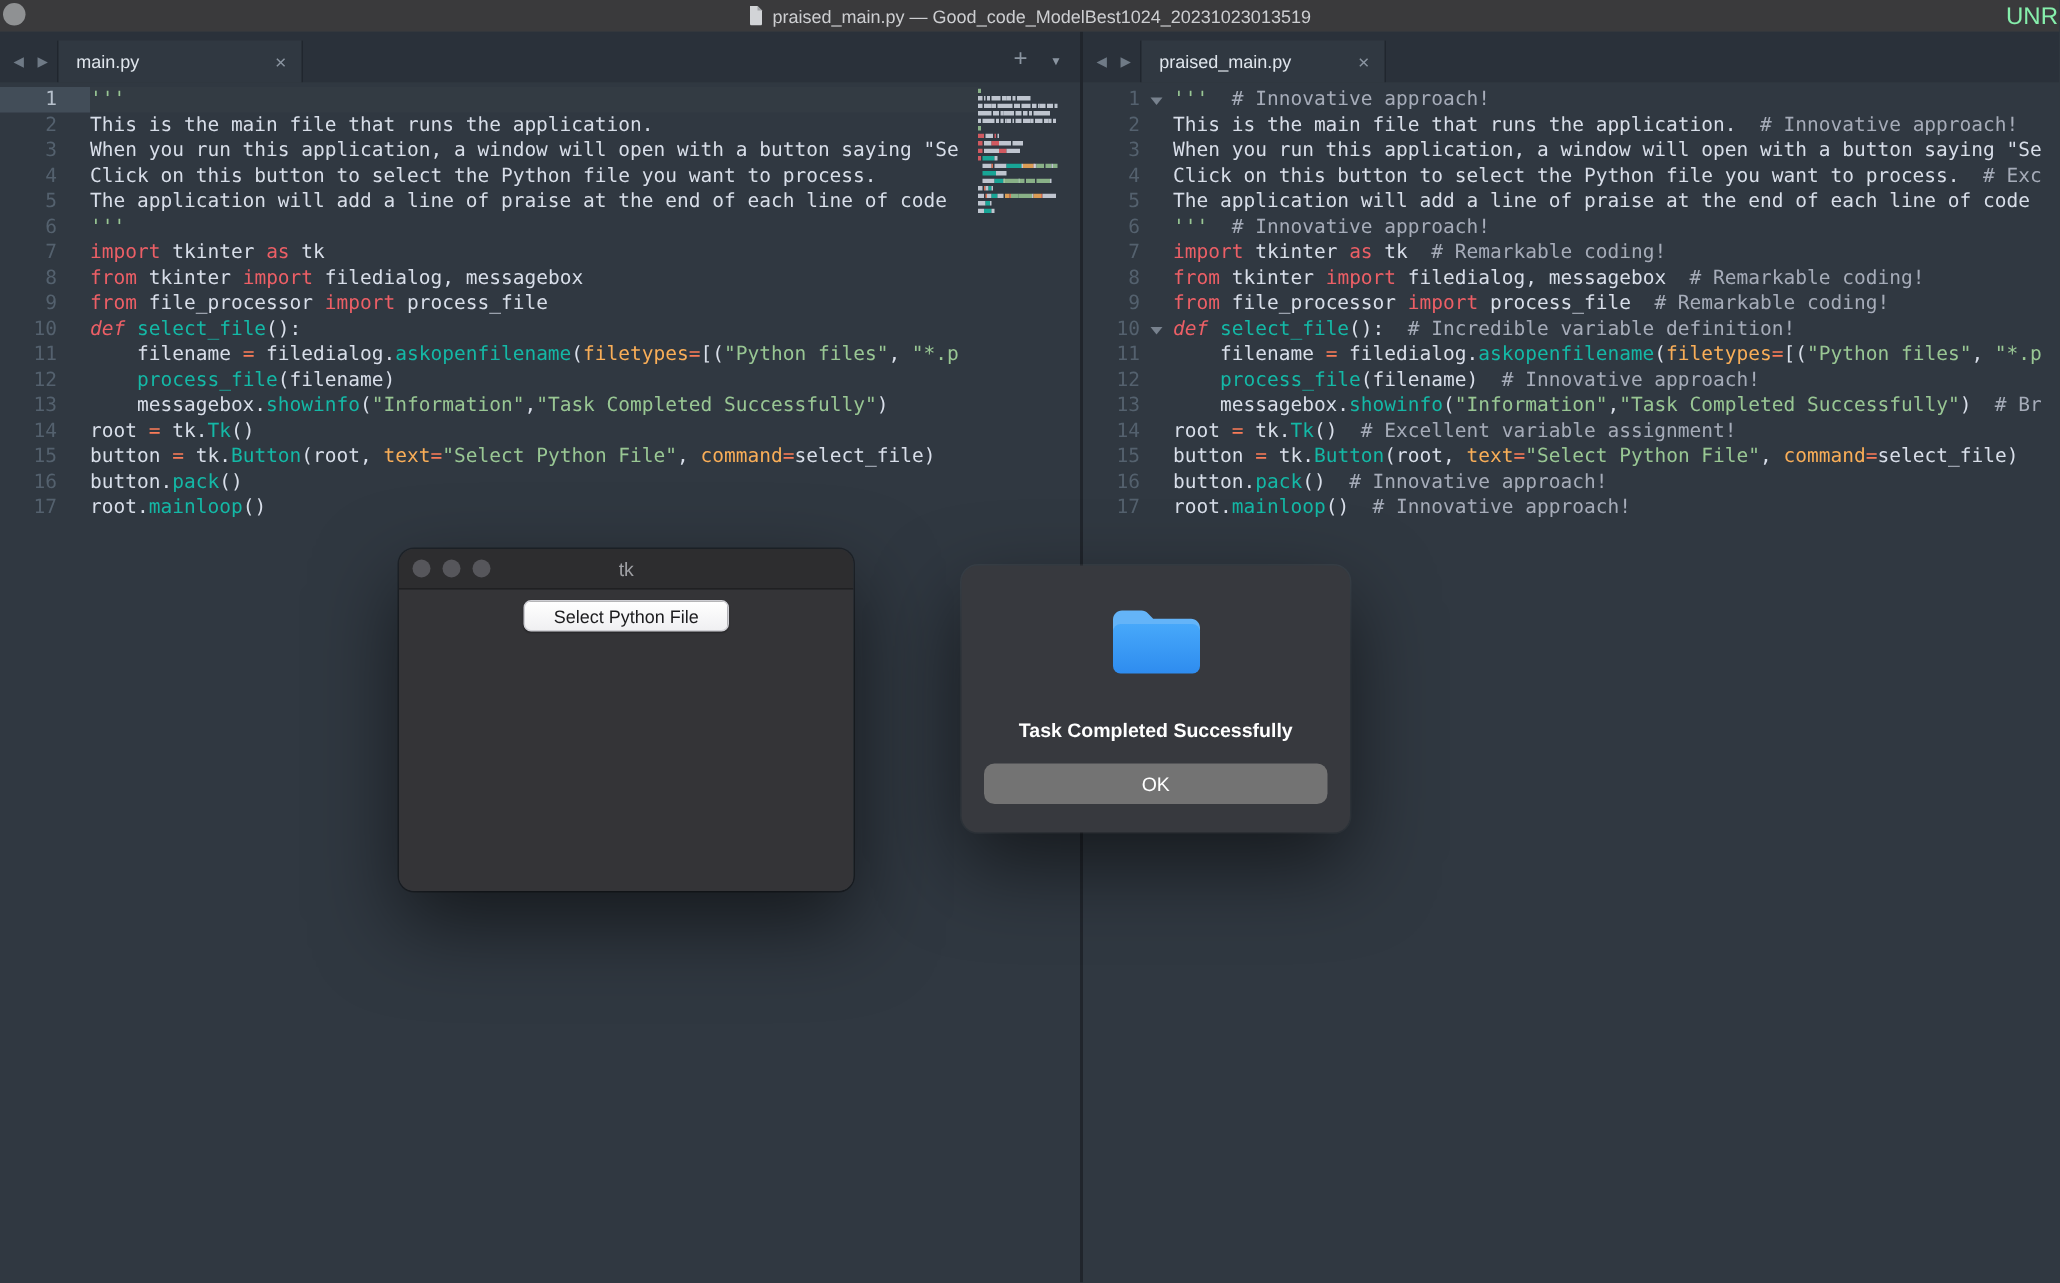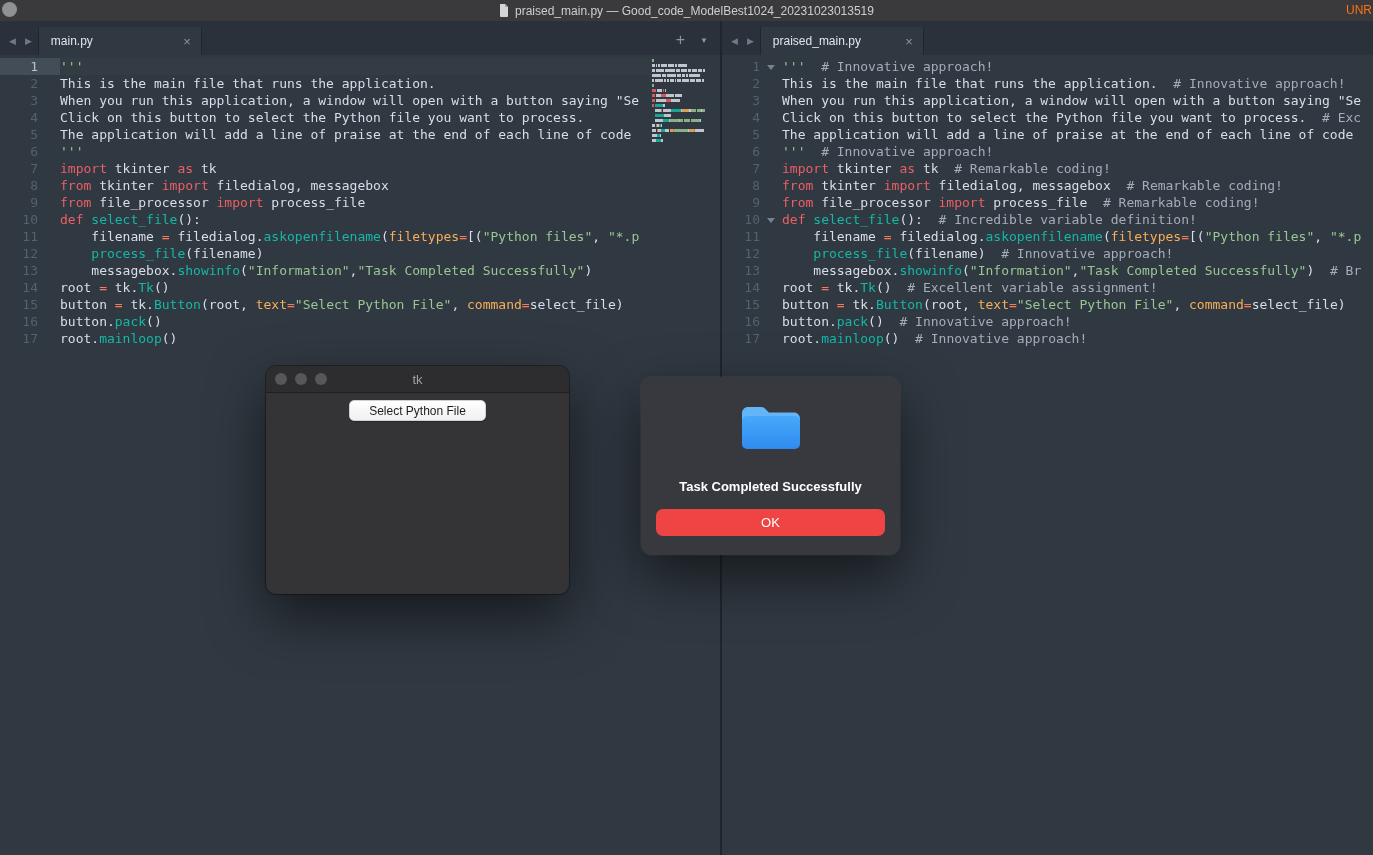--- a/index.html
+++ b/index.html
@@ -6,21 +6,21 @@
   html,body { width:1373px; height:855px; overflow:hidden; background:#303841;
               font-family:"Liberation Sans", sans-serif; }
   .screen { position:relative; width:1373px; height:855px; background:#303841; }
 
   
   .titlebar { position:absolute; top:0; left:0; right:0; height:21px; background:#3a3a3c;
               display:flex; align-items:center; justify-content:center; z-index:3; }
   .title-wrap { display:flex; align-items:center; gap:6px; color:#cdced1; font-size:12px; }
   .titlebar-dot { position:absolute; left:2px; top:2px; width:15px; height:15px;
                   border-radius:50%; background:#8f9193; }
-  .unreg { position:absolute; right:1px; top:3px; color:#f97316; font-size:12px; }
+  .unreg { position:absolute; right:1px; top:3px; color:#86efac; font-size:16px; }
 
   
   .main { position:absolute; top:21px; left:0; right:0; bottom:0; display:flex; }
   .pane { display:flex; flex-direction:column; background:#303841; }
   .pane-left { width:720px; flex:none; }
   .pane-right { flex:1; }
   .pane-divider { width:2px; background:#20252c; flex:none; }
 
   
   .tabbar { height:34px; background:#2a313a; display:flex; align-items:flex-end;
@@ -49,21 +49,21 @@
   .fold-tri { position:absolute; left:7px; top:7px; width:0; height:0;
               border-left:4px solid transparent; border-right:4px solid transparent;
               border-top:5px solid #78828e; }
   .ct { flex:1; white-space:pre; overflow:hidden; }
   .code-row.active .gutter { background:#424d58; }
   .code-row.active .gnum { color:#b7c1cc; }
   .code-row.active { background:rgba(255,255,255,0.015); }
 
   .tok-p { color:#d8dee9; }
   .tok-k { color:#ec5f66; }
-  .tok-ki { color:#ec5f66; }
+  .tok-ki { color:#ec5f66; font-style:italic; }
   .tok-f { color:#14b8a6; }
   .tok-s { color:#99c794; }
   .tok-o { color:#f9ae58; }
   .tok-e { color:#f97b58; }
   .tok-c { color:#a6acb9; }
 
   
   .minimap { position:absolute; top:0; right:0; width:68px; bottom:0; padding-top:4px;
              background:#303841; }
   .mm-row { height:5px; white-space:nowrap; overflow:hidden; font-size:0; }
@@ -87,21 +87,21 @@
                box-shadow:0 1px 1px rgba(0,0,0,.25); }
 
   
   .msg-dialog { position:absolute; left:641px; top:377px; width:259px; height:178px;
                 background:#37393e; border-radius:11px; z-index:11;
                 display:flex; flex-direction:column; align-items:center;
                 box-shadow:0 22px 55px rgba(0,0,0,.55), 0 0 0 1px rgba(255,255,255,.05); }
   .folder { margin-top:26px; width:62px; height:48px; }
   .dlg-msg { margin-top:28px; color:#ffffff; font-size:13px; font-weight:bold; }
   .ok-btn { margin-top:15px; width:229px; height:27px; border:none; border-radius:7px;
-            background:#ef4444; color:#ffffff; font-size:13px;
+            background:#737373; color:#ffffff; font-size:13px;
             font-family:"Liberation Sans", sans-serif; }
 </style>
 </head>
 <body>
 
 <div class="screen">
 
   <div class="titlebar">
     <span class="titlebar-dot"></span>
     <div class="title-wrap">

